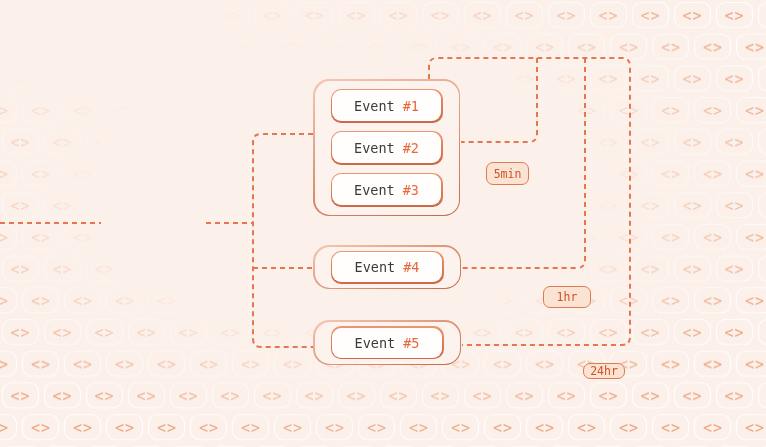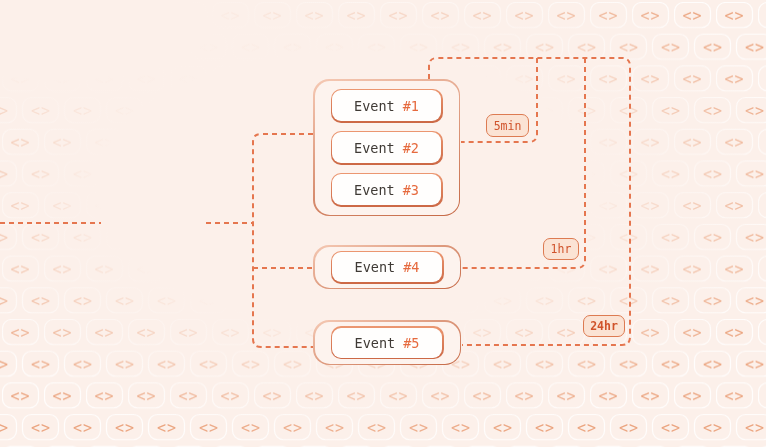--- a/index.html
+++ b/index.html
@@ -60,25 +60,25 @@
     font-size:13.5px;color:var(--event-text);
   }
   .event-num{color:var(--event-num);margin-left:8px;}
   
   .pill{
     position:absolute;box-sizing:border-box;
     background:var(--pill-fill);
     border:1.5px solid var(--pill-border);
     border-radius:7px;
     display:flex;align-items:center;justify-content:center;
-    font-size:11.5px;color:var(--pill-text);
+    font-size:11.5px;color:var(--pill-text);margin-top:48px;
   }
   #pill-5min{left:486px;top:114px;width:43px;height:23px;}
-  #pill-1hr {left:543px;top:238px;width:36px;height:22px;}
-  #pill-24hr{left:583px;top:315px;width:42px;height:22px;font-weight:bold;}
+  #pill-1hr {left:543px;top:238px;width:48px;height:22px;}
+  #pill-24hr{left:583px;top:315px;width:42px;height:16px;}
 </style>
 </head>
 <body>
 
 <div id="screen" style="--bg: #fcf0ea; --line: #e5764f; --visitor-fill: #fbe3d8; --visitor-border: #d96e4d; --accent-text: #ce5430; --grad-light: #f5c9b4; --grad-dark: #c56845; --group-fill: #fdf3ee; --inner-grad-light: #ec9771; --inner-grad-dark: #cc6845; --event-fill: #fffefd; --event-text: #3f3a35; --event-num: #e66a3e; --pill-fill: #fbe3d4; --pill-border: #dd7b52; --pill-text: #d0532b; --pattern-glyph: #eba47f; --pattern-outline: #fffdfc;">
 
   <svg id="bg-pattern-svg" width="766" height="447" aria-hidden="true">
     <defs>
       <pattern id="codebg" x="2" y="2" width="42" height="63.4" patternUnits="userSpaceOnUse">
 

